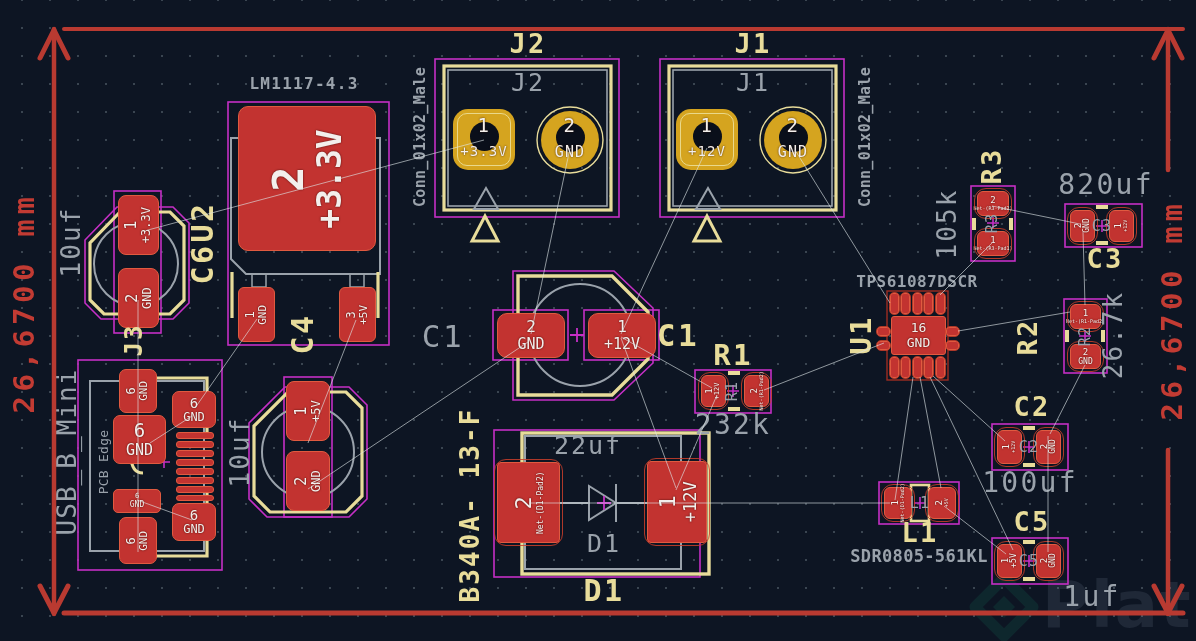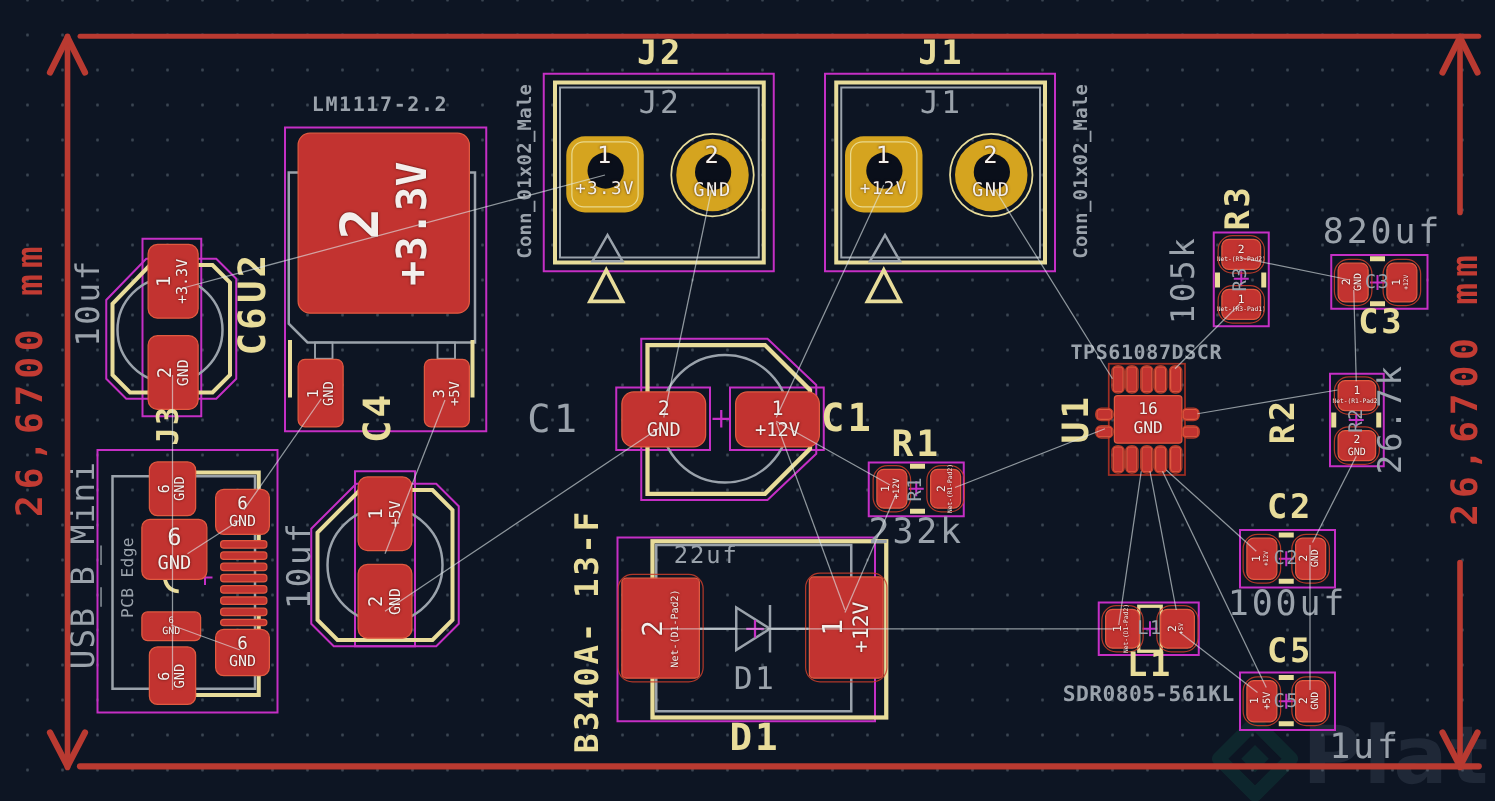--- a/index.html
+++ b/index.html
@@ -192,21 +192,21 @@
     <div class="t jt" style="z-index:4;left:707px;top:125px;font-size:19px;color:#f3efec;" data-name="j1-pad1-number">1</div>
     <div class="t jt" style="z-index:4;left:707px;top:151px;font-size:14px;color:#f3efec;" data-name="j1-pad1-net">+12V</div>
     <div class="gold" style="z-index:3;left:764px;top:111px;width:58px;height:58px;border-radius:50%;" data-name="j1-pad2">
       <div class="hole" style="left:15px;top:12px;width:29px;height:29px;" data-name="j1-pad2-hole"></div>
     </div>
     <div class="t jt" style="z-index:4;left:793px;top:125px;font-size:19px;color:#f3efec;" data-name="j1-pad2-number">2</div>
     <div class="t jt" style="z-index:4;left:793px;top:152px;font-size:15px;color:#f3efec;" data-name="j1-pad2-net">GND</div>
   </div>
 
   <div data-name="footprint-u2">
-    <div class="t gyb" style="z-index:4;left:304px;top:84px;font-size:16px;" data-name="u2-fab-value">LM1117-2.2</div>
+    <div class="t gyb" style="z-index:4;left:304px;top:84px;font-size:16px;" data-name="u2-fab-value">LM1117-4.3</div>
     <div class="t kh tr" style="z-index:4;left:203px;top:222px;font-size:30px;" data-name="u2-silk-ref">U2</div>
     <div class="pad" style="z-index:3;left:238px;top:106px;width:138px;height:145px;border-radius:10px;" data-name="u2-tab-pad">
       <div class="pv">
         <span style="font-size:42px;font-weight:700;" data-name="u2-tab-number">2</span>
         <span style="font-size:33px;font-weight:700;" data-name="u2-tab-net">+3.3V</span>
       </div>
     </div>
     <div class="pad" style="z-index:3;left:238px;top:287px;width:37px;height:55px;border-radius:6px;" data-name="u2-pad1">
       <div class="pv">
         <span style="font-size:12px;" data-name="u2-pad1-number">1</span>
@@ -316,21 +316,21 @@
     </div>
     <div class="pad" style="z-index:3;left:588px;top:313px;width:68px;height:45px;border-radius:10px;" data-name="c1-pad1">
       <div class="ph">
         <span style="font-size:16px;" data-name="c1-pad1-number">1</span>
         <span style="font-size:15px;" data-name="c1-pad1-net">+12V</span>
       </div>
     </div>
   </div>
 
   <div data-name="footprint-d1">
-    <div class="t gy" style="z-index:4;left:565px;top:445px;font-size:19px;" data-name="d1-value">22uf</div>
+    <div class="t gy" style="z-index:4;left:588px;top:445px;font-size:25px;" data-name="d1-value">22uf</div>
     <div class="t gy" style="z-index:4;left:604px;top:543px;font-size:25px;" data-name="d1-fab-ref">D1</div>
     <div class="t kh" style="z-index:4;left:604px;top:591px;font-size:30px;" data-name="d1-silk-ref">D1</div>
     <div class="t kh tr" style="z-index:4;left:470px;top:505px;font-size:26px;" data-name="d1-footprint-value">B340A- 13-F</div>
     <div class="pad cp" style="z-index:3;left:497px;top:462px;width:63px;height:81px;border-radius:4px;" data-name="d1-pad2">
       <div class="pv">
         <span style="font-size:22px;" data-name="d1-pad2-number">2</span>
         <span style="font-size:8px;" data-name="d1-pad2-net">Net-(D1-Pad2)</span>
       </div>
     </div>
     <div class="pad cp" style="z-index:3;left:647px;top:461px;width:60px;height:82px;border-radius:4px;" data-name="d1-pad1">

